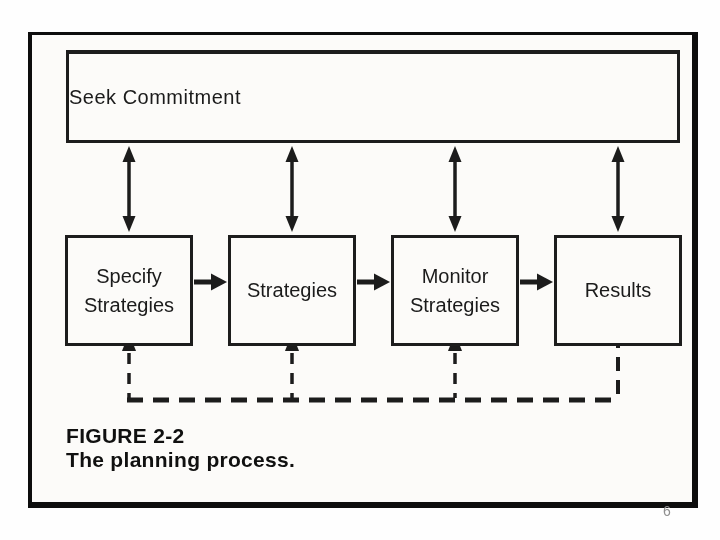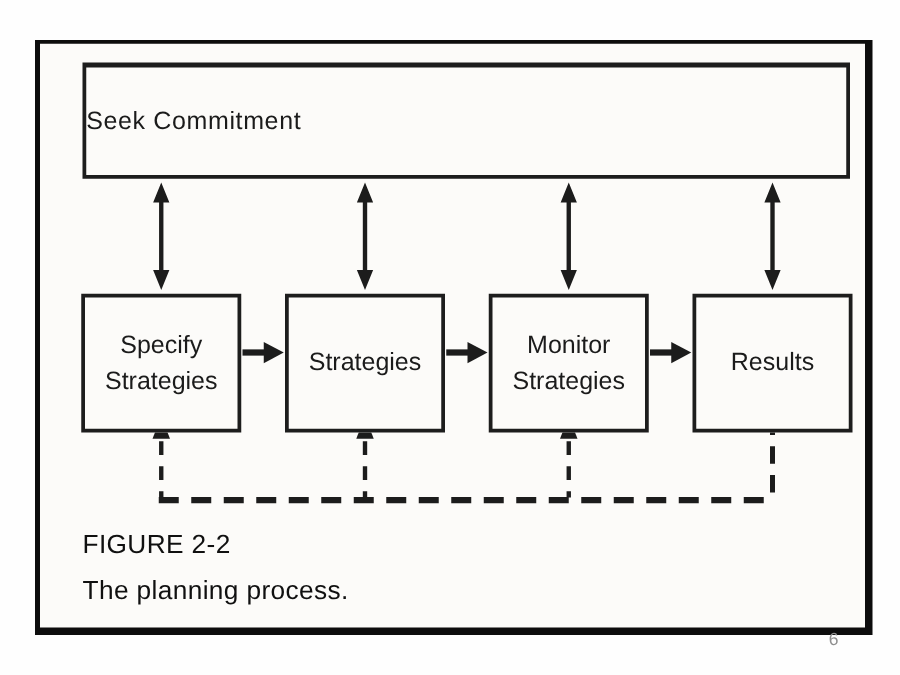--- a/index.html
+++ b/index.html
@@ -42,23 +42,23 @@
   .pbox.b1{left:65px}
   .pbox.b2{left:228px}
   .pbox.b3{left:391px}
   .pbox.b4{left:554px}
 
   .connectors{position:absolute;left:0;top:0;width:720px;height:540px;pointer-events:none;}
   .ink-stroke{stroke:#1c1c1c;fill:none;}
   .ink-fill{fill:#1c1c1c;stroke:none;}
 
   
-  .caption{position:absolute;left:66px;top:424px;color:#101010;font-weight:normal;}
+  .caption{position:absolute;left:66px;top:424px;color:#101010;font-weight:bold;}
   .cap-line1{font-size:21px;letter-spacing:.3px;}
-  .cap-line2{font-size:21px;margin-top:13px;letter-spacing:.3px;}
+  .cap-line2{font-size:21px;letter-spacing:.3px;}
 
   .pagenum{
     position:absolute;left:663px;top:503px;
     font-size:14px;color:#8f8f8f;
   }
 </style>
 </head>
 <body>
 
 <div class="slide">

